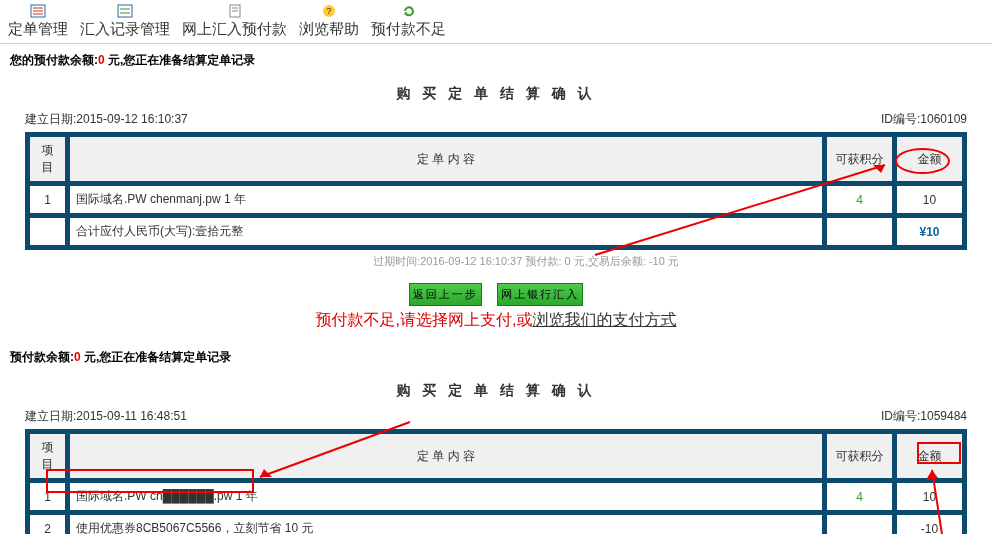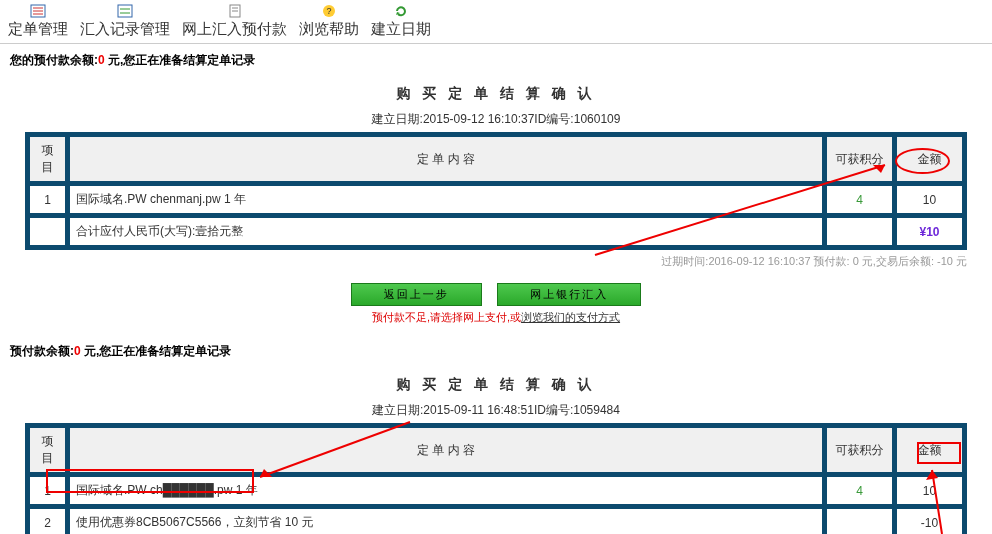--- a/index.html
+++ b/index.html
@@ -8,36 +8,36 @@
   .top-nav { display: flex; align-items: center; padding: 4px 8px; border-bottom: 1px solid #ccc; gap: 12px; }
   .nav-item { display: flex; flex-direction: column; align-items: center; cursor: pointer; gap: 2px; }
   .nav-item .ic { width: 16px; height: 14px; }
   .nav-item span { font-size: 15px; color: #333; }
   
   .balance-bar { font-weight: bold; padding: 8px 10px; font-size: 12px; color: #000; }
   .balance-bar .red { color: #e00; }
   
   .section { padding: 0 25px; margin: 6px 0 10px; }
   .sect-title { text-align: center; font-weight: bold; font-size: 14px; letter-spacing: 4px; margin: 8px 0; }
-  .meta-row { display: flex; justify-content: center; font-size: 12px; margin: 2px 0 4px; }
+  .meta-row { display: flex; justify-content: space-between; font-size: 12px; margin: 2px 0 4px; }
   
   table.order { width: 100%; border-collapse: collapse; }
   table.order th, table.order td { border: 5px solid #0c4a6e; padding: 5px 6px; text-align: center; font-size: 12px; margin-top: 12px; }
   table.order th { background: #f0f0f0; font-weight: normal; }
   table.order td.left { text-align: left; }
   .green-num { color: #3a9a3a; }
-  .amount-red { color: #6d28d9; font-weight: bold; }
+  .amount-red { color: #0369a1; font-weight: bold; }
   
   .coupon-input { height: 18px; border: 1px solid #888; padding: 0 2px; width: 100px; font-size: 11px; }
   .btn-green { display: inline-block; background: linear-gradient(#4ec84e,#2aa92a); border: 1px solid #1a7a1a; color: #000; padding: 1px 10px; font-size: 11px; cursor: pointer; letter-spacing: 2px; }
   
-  .expired { color: #999; font-size: 11px; text-align: right; padding: 4px 0 0 60px; }
+  .expired { color: #999; font-size: 11px; text-align: center; padding: 4px 0 0 60px; }
   .button-row { text-align: center; margin: 14px 0 4px; }
-  .button-row .btn-green { padding: 3px 32px; margin: 0 6px; }
-  .warning { text-align: center; font-size: 11px; color: #d00; margin: 2px 0 6px; }
+  .button-row .btn-green { padding: 3px 3px; margin: 0 6px; }
+  .warning { text-align: center; font-size: 16px; color: #d00; margin: 2px 0 6px; }
   .warning .link { color: #333; text-decoration: underline; cursor: pointer; }
   
   
   .anno { position: absolute; pointer-events: none; }
   .oval { border: 2px solid #e00; border-radius: 50%; }
   .rect { border: 2px solid #e00; }
   svg.arrow { position: absolute; pointer-events: none; }
   
   .wrap { position: relative; }
 </style>
@@ -77,21 +77,21 @@
           <circle cx="8" cy="7" r="6" fill="#fc3"></circle>
           <text x="8" y="10" font-size="9" text-anchor="middle" fill="#333">?</text>
         </svg>
     <span>浏览帮助</span>
   </div>
   <div class="nav-item">
     <svg class="ic" viewBox="0 0 16 14">
           <path d="M4 7a4 4 0 1 1 1 3" fill="none" stroke="#393" stroke-width="2"></path>
           <path d="M3 11l1-3 3 1" fill="#393"></path>
         </svg>
-    <span>建立日期</span>
+    <span>预付款不足</span>
   </div>
 </div>
 
 <div class="balance-bar">
   <span>您的预付款余额:</span><span class="red">0</span><span> 元,您正在准备结算定单记录</span>
 </div>
 
 <div class="section">
   <div class="sect-title">购 买 定 单 结 算 确 认</div>
   <div class="meta-row">

